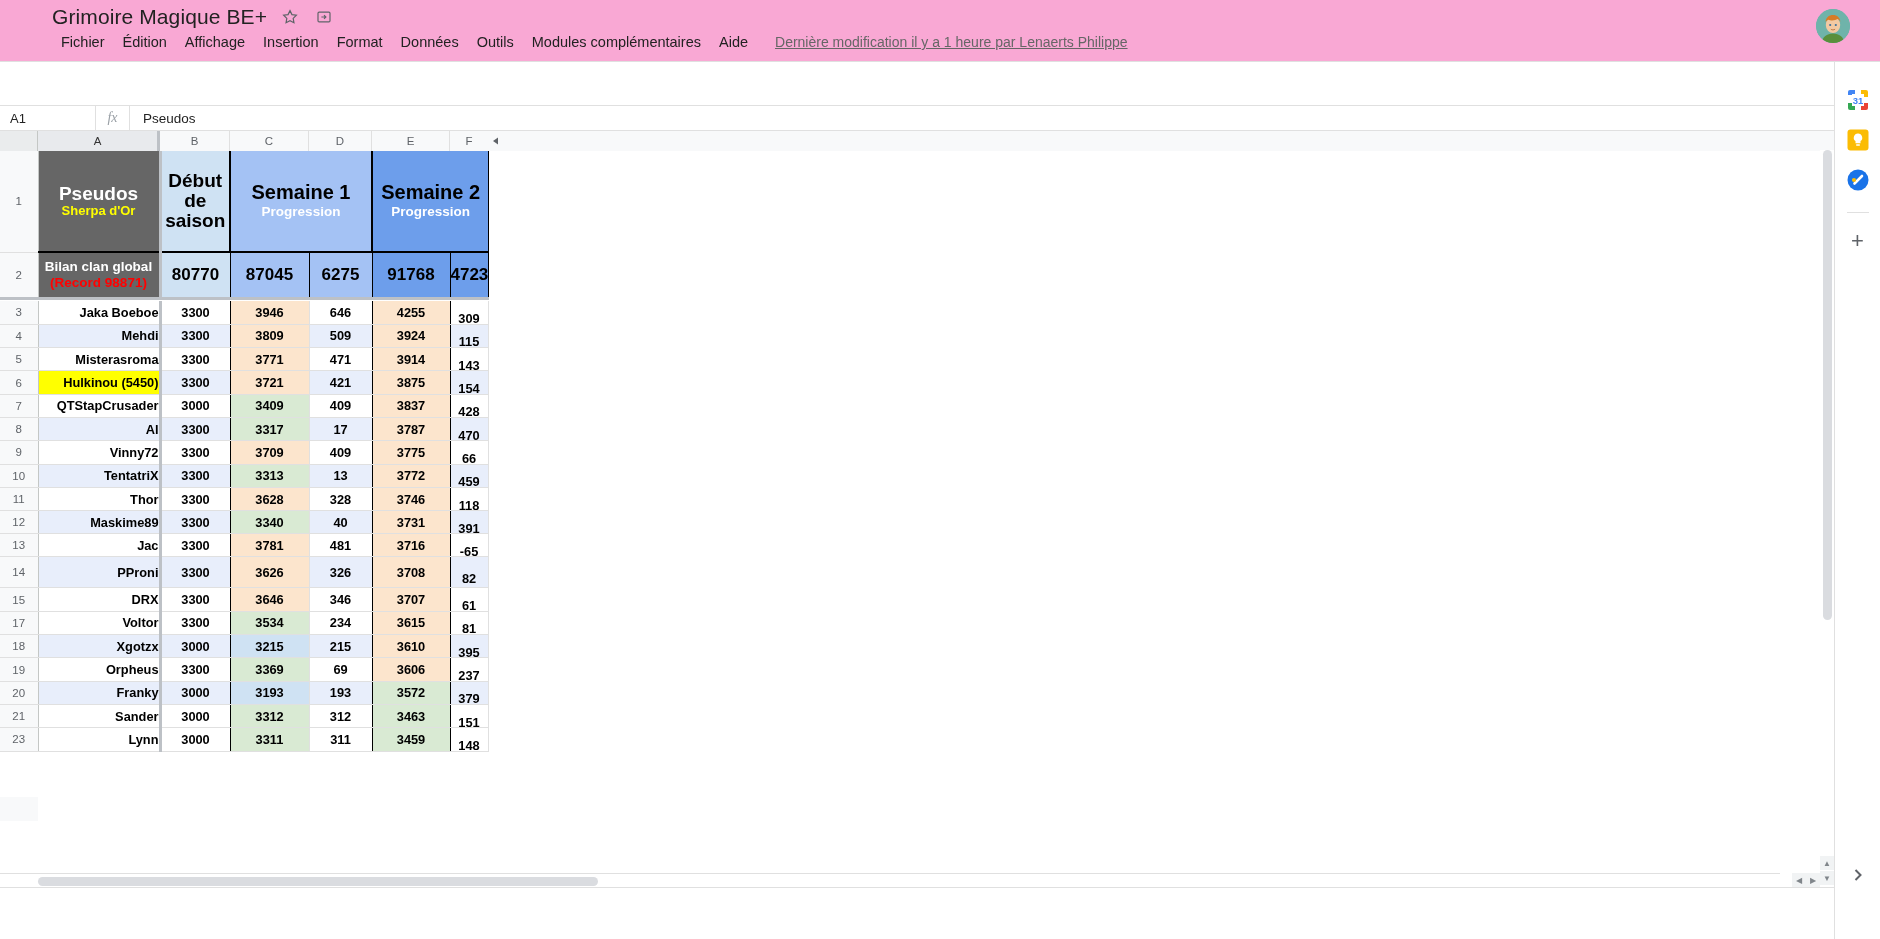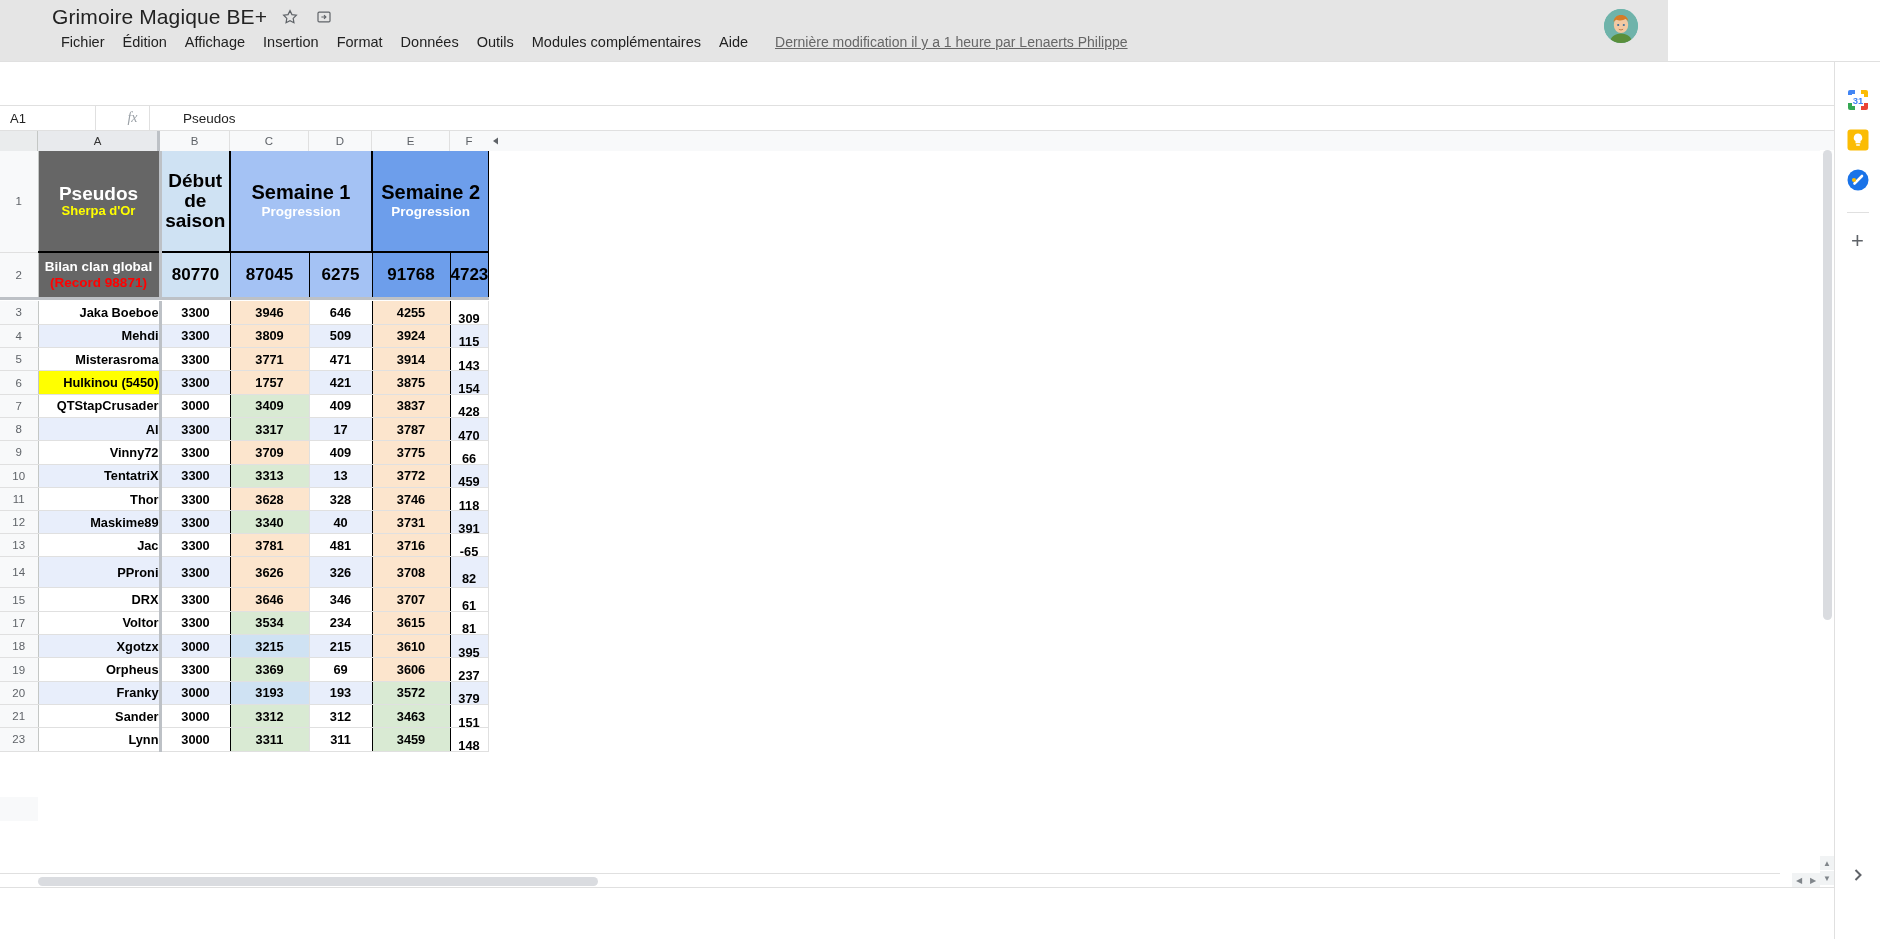--- a/index.html
+++ b/index.html
@@ -9,22 +9,22 @@
     width: 1880px; height: 939px;
     overflow: hidden;
     background: #ffffff;
     font-family: "Liberation Sans", sans-serif;
     -webkit-font-smoothing: antialiased;
   }
   .app { position: relative; width: 1880px; height: 939px; background:#fff; }
 
   
   .header {
-    position:absolute; top:0; left:0; width:1668px; height:62px;
-    background:#e5e5e5;
+    position:absolute; top:0; left:0; width:1880px; height:62px;
+    background:#f9a8d4;
   }
   .doc-title-row { position:absolute; left:52px; top:5px; display:flex; align-items:center; gap:12px; }
   .doc-title {
     font-size:21px; color:#222; letter-spacing:0.1px; white-space:nowrap;
   }
   .hdr-icon { width:22px; height:22px; display:inline-flex; align-items:center; justify-content:center; color:#5f6368; cursor:pointer; }
   .hdr-icon svg { display:block; }
 
   .menubar { position:absolute; left:52px; top:31px; display:flex; align-items:center; gap:0; }
   .menu-item {
@@ -39,21 +39,21 @@
     overflow:hidden; background:#64b5ac; cursor:pointer;
   }
   .avatar svg { display:block; }
 
   .hdr-divider { position:absolute; left:0; top:61px; width:1880px; height:1px; background:#e0e0e0; }
 
   
   .fbar {
     position:absolute; left:0; top:105px; width:1880px; height:26px;
     display:flex; align-items:center; background:#fff;
-    border-top:1px solid #e0e0e0; border-bottom:1px solid #e0e0e0;gap:20px;
+    border-top:1px solid #e0e0e0; border-bottom:1px solid #e0e0e0;
   }
   .namebox {
     width:96px; padding-left:10px; font-size:13px; color:#222;
     border-right:1px solid #e0e0e0; height:26px; display:flex; align-items:center;
   }
   .fx {
     width:34px; text-align:center; font-size:14px; color:#9aa0a6;
     font-family:"Liberation Serif", serif; font-style:italic;
     border-right:1px solid #e0e0e0; height:26px; display:flex; align-items:center; justify-content:center;
   }
@@ -331,21 +331,21 @@
               <td class="cell c-num band-w bdr-r-blk">471</td>
               <td class="cell c-num f-orange bdr-r-blk">3914</td>
               <td class="cell c-num band-w">
                 <div class="fcol-inner">143</div>
               </td>
             </tr>
             <tr style="height: 23.3px;">
               <td class="rownum">6</td>
               <td class="cell c-name fz-col-edge f-yellow">Hulkinou (5450)</td>
               <td class="cell c-num band-b bdr-r-blk">3300</td>
-              <td class="cell c-num f-orange">1757</td>
+              <td class="cell c-num f-orange">3721</td>
               <td class="cell c-num band-b bdr-r-blk">421</td>
               <td class="cell c-num f-orange bdr-r-blk">3875</td>
               <td class="cell c-num band-b">
                 <div class="fcol-inner">154</div>
               </td>
             </tr>
             <tr style="height: 23.3px;">
               <td class="rownum">7</td>
               <td class="cell c-name fz-col-edge band-w">QTStapCrusader</td>
               <td class="cell c-num band-w bdr-r-blk">3000</td>

